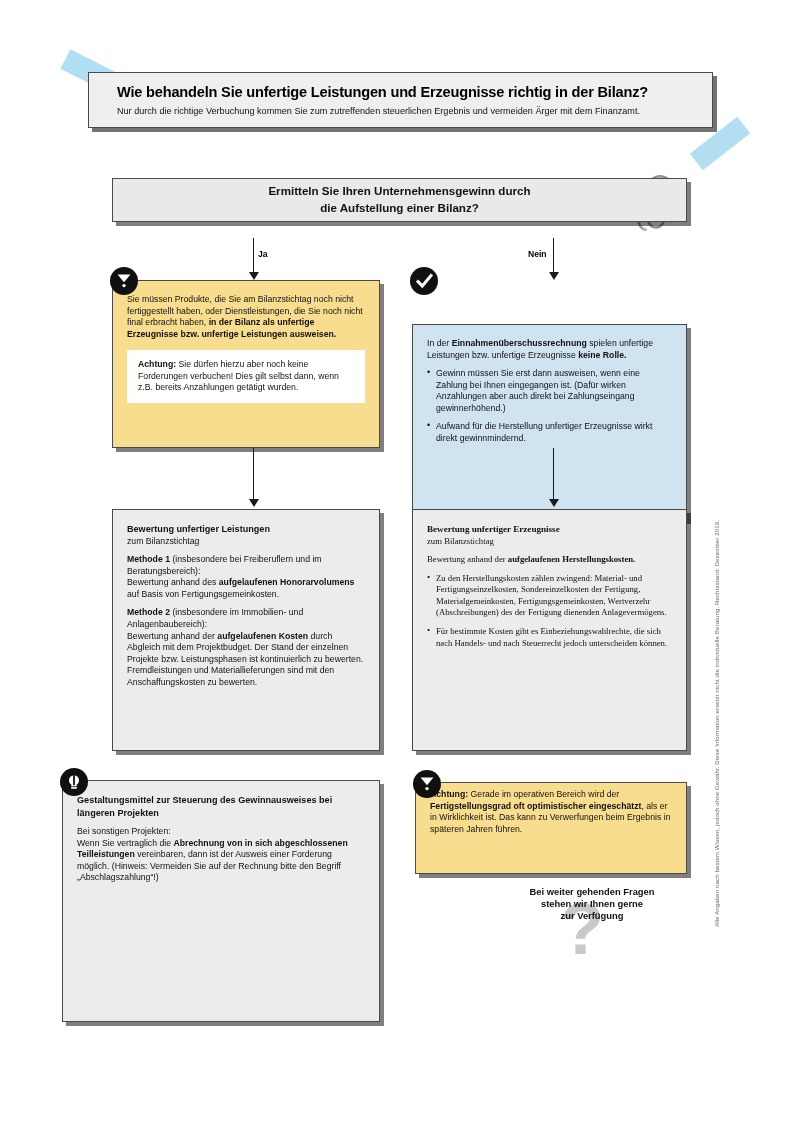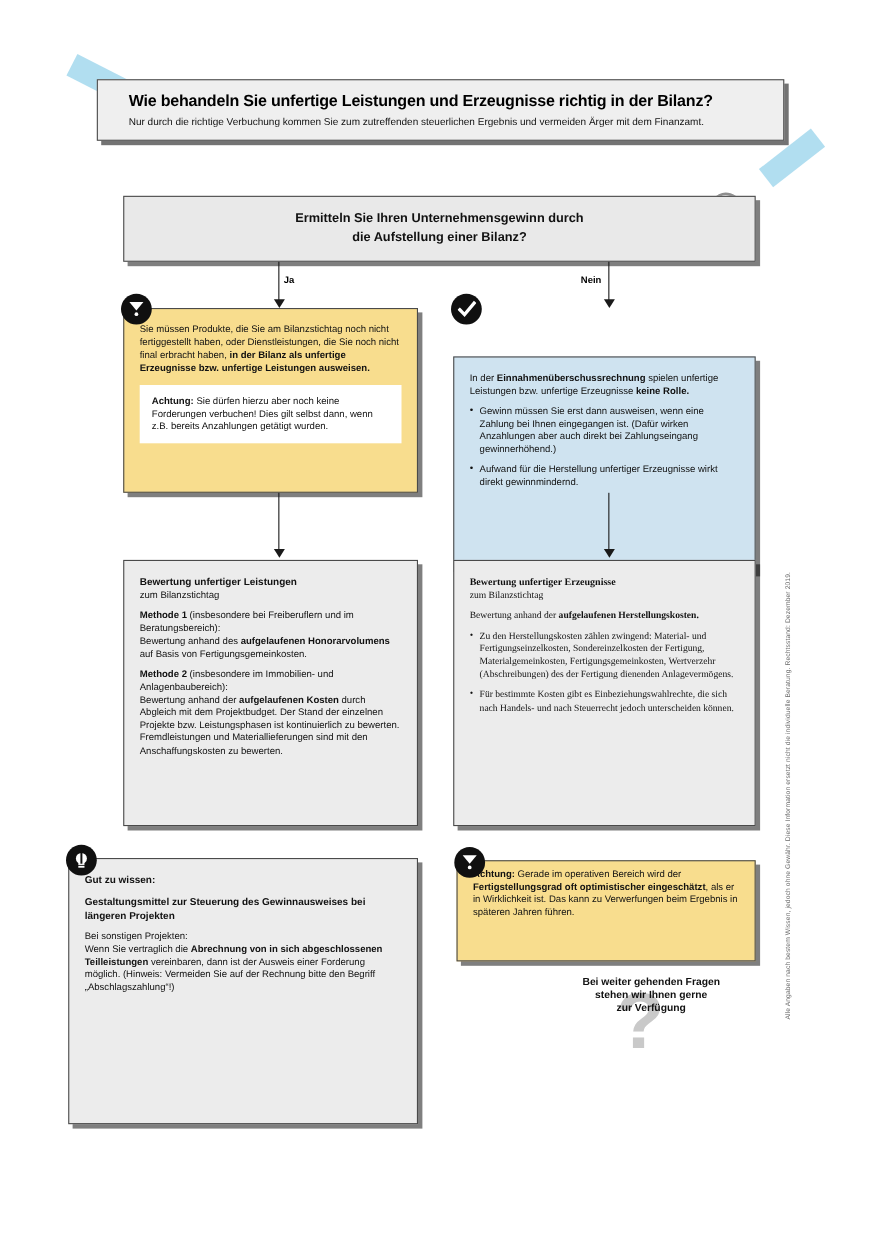--- a/index.html
+++ b/index.html
@@ -27,21 +27,21 @@
     margin:0 0 5px 0;font-size:14.6px;font-weight:bold;letter-spacing:-.2px;
     line-height:1.15;color:#000;
   }
   .header p{margin:0;font-size:9.1px;line-height:1.25;color:#111;}
 
   
   .clip{position:absolute;left:640px;top:176px;width:46px;height:62px;transform:rotate(17deg);}
 
   
   .decision{
-    position:absolute;left:112px;top:178px;width:575px;height:60px;
+    position:absolute;left:112px;top:178px;width:575px;height:44px;
     background:#e9e9e9;border:1px solid #4a4a4a;
     box-shadow:4px 4px 0 rgba(0,0,0,.5);
     display:flex;align-items:center;justify-content:center;text-align:center;
     box-sizing:border-box;
   }
   .decision .dtxt{font-size:11.6px;font-weight:bold;line-height:1.45;}
 
   
   .vline{position:absolute;background:#1a1a1a;width:1.4px;}
   .arrow-head{
@@ -234,21 +234,20 @@
     <svg width="16" height="17" viewBox="0 0 16 17">
       <circle cx="8" cy="6.4" r="5" fill="#ffffff"></circle>
       <rect x="5.2" y="10.6" width="5.6" height="1.7" fill="#ffffff"></rect>
       <rect x="5.2" y="13.1" width="5.6" height="1.7" fill="#ffffff"></rect>
       <rect x="7.1" y="1.2" width="1.8" height="10" fill="#101010"></rect>
     </svg>
   </div>
 
   <div class="box gray" id="box-gut">
     <div class="pad">
-      <p><b class="hd">Gut zu wissen:</b></p>
       <p><b class="hd">Gestaltungsmittel zur Steuerung des Gewinnausweises bei längeren Projekten</b></p>
       <p>
         <span>Bei sonstigen Projekten:</span><br>
         <span>Wenn Sie vertraglich die </span><b>Abrechnung von in sich abgeschlossenen Teilleistungen</b><span> vereinbaren, dann ist der Ausweis einer Forderung möglich. (Hinweis: Vermeiden Sie auf der Rechnung bitte den Begriff „Abschlagszahlung“!)</span>
       </p>
     </div>
   </div>
 
   <div class="badge" style="left:413px;top:770px;">
     <svg width="16" height="16" viewBox="0 0 16 16">

